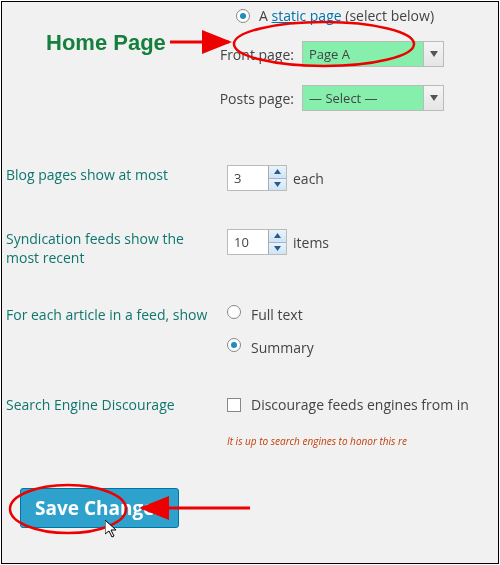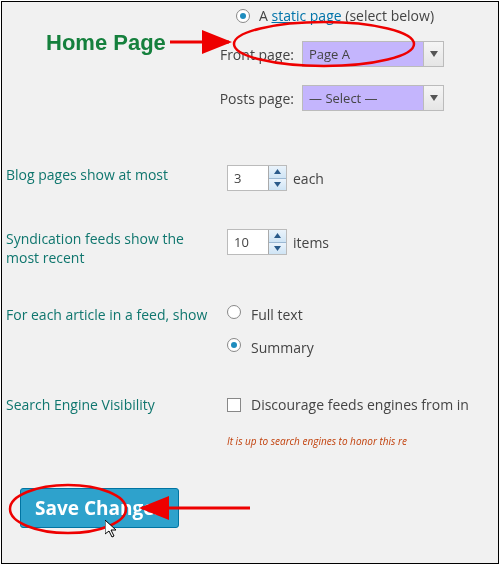--- a/index.html
+++ b/index.html
@@ -75,21 +75,21 @@
     font-size: 14px;
     color: #444;
   }
   .sel-row .sel-box {
     width: 142px;
   }
   .dropdown {
     display: flex;
     height: 26px;
     border: 1px solid #bbb;
-    background: #c4b5fd;
+    background: #86efac;
     font-size: 13px;
     align-items: stretch;
     text-align: center;
   }
   .dropdown .dd-val {
     flex: 1;
     padding: 3px 6px;
     display: flex;
     align-items: center;
     white-space: nowrap;
@@ -310,21 +310,21 @@
             <span class="radio checked"></span>
             <span>Summary</span>
           </div>
         </div>
       </div>
     </div>
 
     <div style="height:22px"></div>
 
     <div class="row">
-      <div class="lbl-col">Search Engine Visibility</div>
+      <div class="lbl-col">Search Engine Discourage</div>
       <div class="field-col" style="flex-direction:column; align-items:flex-start;">
         <div style="display:flex; align-items:center; gap:10px;">
           <span class="checkbox"></span>
           <span style="white-space:nowrap;">Discourage feeds engines from in</span>
         </div>
         <div class="hint" style="white-space:nowrap;">It is up to search engines to honor this re</div>
       </div>
     </div>
 
     <div>

